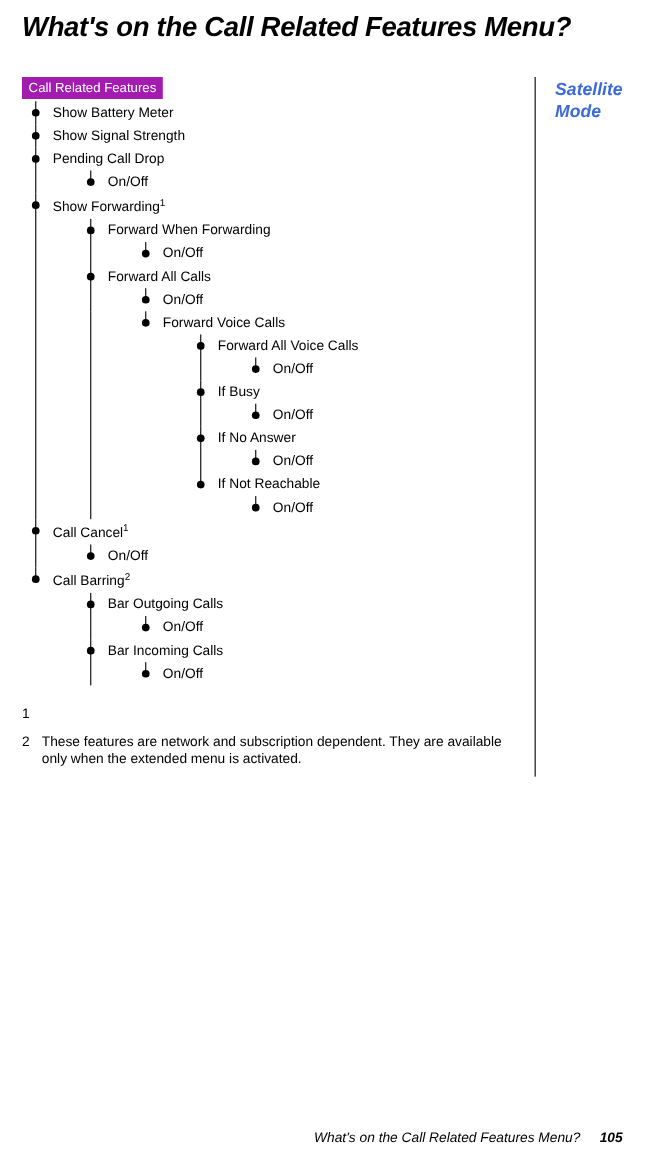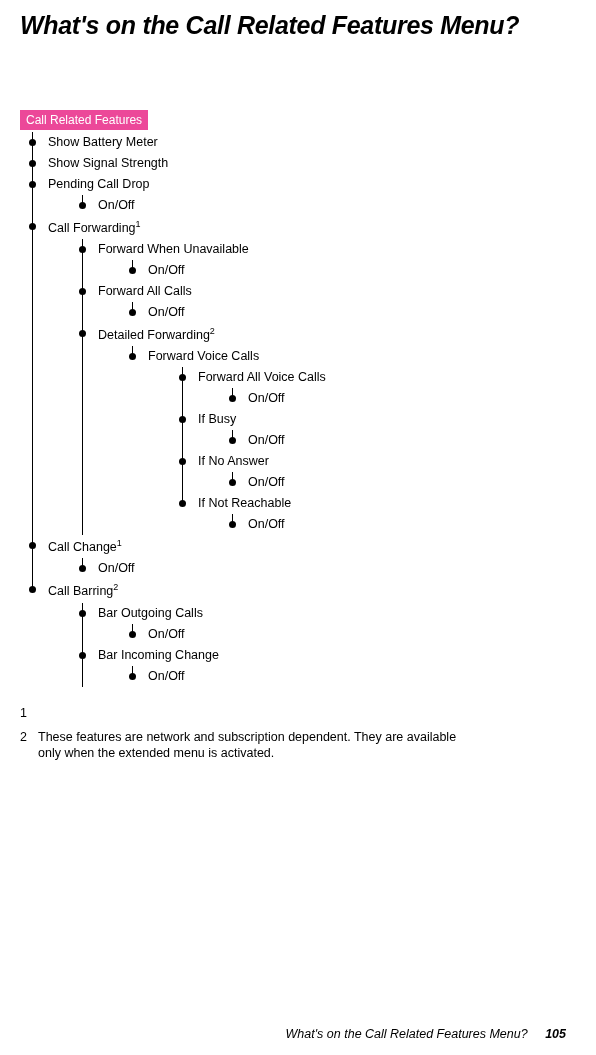--- a/index.html
+++ b/index.html
@@ -39,26 +39,25 @@
     }
     .side-label {
       font-style: italic;
       font-weight: bold;
       color: #3b6bd6;
       font-size: 16px;
       line-height: 1.25;
     }
     .root-tag {
       display: inline-block;
-      background: #ec4899;
+      background: #a21caf;
       color: #fff;
       padding: 3px 6px;
       font-size: 12px;
       border-radius: 0;
-      margin-top: 40px;
     }
     .tree {
       margin-top: 2px;
     }
     .node {
       position: relative;
       padding-left: 28px;
     }
     .node::before {
       
@@ -166,43 +165,42 @@
       <div class="node">
         <span class="node-label">Pending Call Drop</span>
         <div class="children">
           <div class="node last">
             <span class="node-label">On/Off</span>
           </div>
         </div>
       </div>
 
       <div class="node">
-        <span class="node-label"><span>Call Forwarding</span><span class="sup">1</span></span>
+        <span class="node-label"><span>Show Forwarding</span><span class="sup">1</span></span>
         <div class="children">
 
           <div class="node">
-            <span class="node-label">Forward When Unavailable</span>
+            <span class="node-label">Forward When Forwarding</span>
             <div class="children">
               <div class="node last">
                 <span class="node-label">On/Off</span>
               </div>
             </div>
           </div>
 
           <div class="node">
             <span class="node-label">Forward All Calls</span>
             <div class="children">
               <div class="node last">
                 <span class="node-label">On/Off</span>
               </div>
             </div>
           </div>
 
           <div class="node">
-            <span class="node-label"><span>Detailed Forwarding</span><span class="sup">2</span></span>
             <div class="children">
               <div class="node last">
                 <span class="node-label">Forward Voice Calls</span>
                 <div class="children">
 
                   <div class="node">
                     <span class="node-label">Forward All Voice Calls</span>
                     <div class="children">
                       <div class="node last">
                         <span class="node-label">On/Off</span>
@@ -240,21 +238,21 @@
                 </div>
               </div>
             </div>
           </div>
 
 
         </div>
       </div>
 
       <div class="node">
-        <span class="node-label"><span>Call Change</span><span class="sup">1</span></span>
+        <span class="node-label"><span>Call Cancel</span><span class="sup">1</span></span>
         <div class="children">
           <div class="node last">
             <span class="node-label">On/Off</span>
           </div>
         </div>
       </div>
 
       <div class="node last">
         <span class="node-label"><span>Call Barring</span><span class="sup">2</span></span>
         <div class="children">
@@ -262,21 +260,21 @@
           <div class="node">
             <span class="node-label">Bar Outgoing Calls</span>
             <div class="children">
               <div class="node last">
                 <span class="node-label">On/Off</span>
               </div>
             </div>
           </div>
 
           <div class="node">
-            <span class="node-label">Bar Incoming Change</span>
+            <span class="node-label">Bar Incoming Calls</span>
             <div class="children">
               <div class="node last">
                 <span class="node-label">On/Off</span>
               </div>
             </div>
           </div>
 
 
         </div>
       </div>
@@ -288,19 +286,25 @@
         <span class="num">1</span>
       </div>
       <div class="footnote">
         <span class="num">2</span>
         <span>These features are network and subscription dependent. They are available only when the extended menu is activated.</span>
       </div>
     </div>
 
   </div>
 
+  <div class="side-col">
+    <div class="side-label">
+      <span>Satellite</span><br>
+      <span>Mode</span>
+    </div>
+  </div>
 
 </div>
 
 <div class="footer">
   <span>What's on the Call Related Features Menu?</span>
   <span class="pnum">105</span>
 </div>
 
 </body></html>

